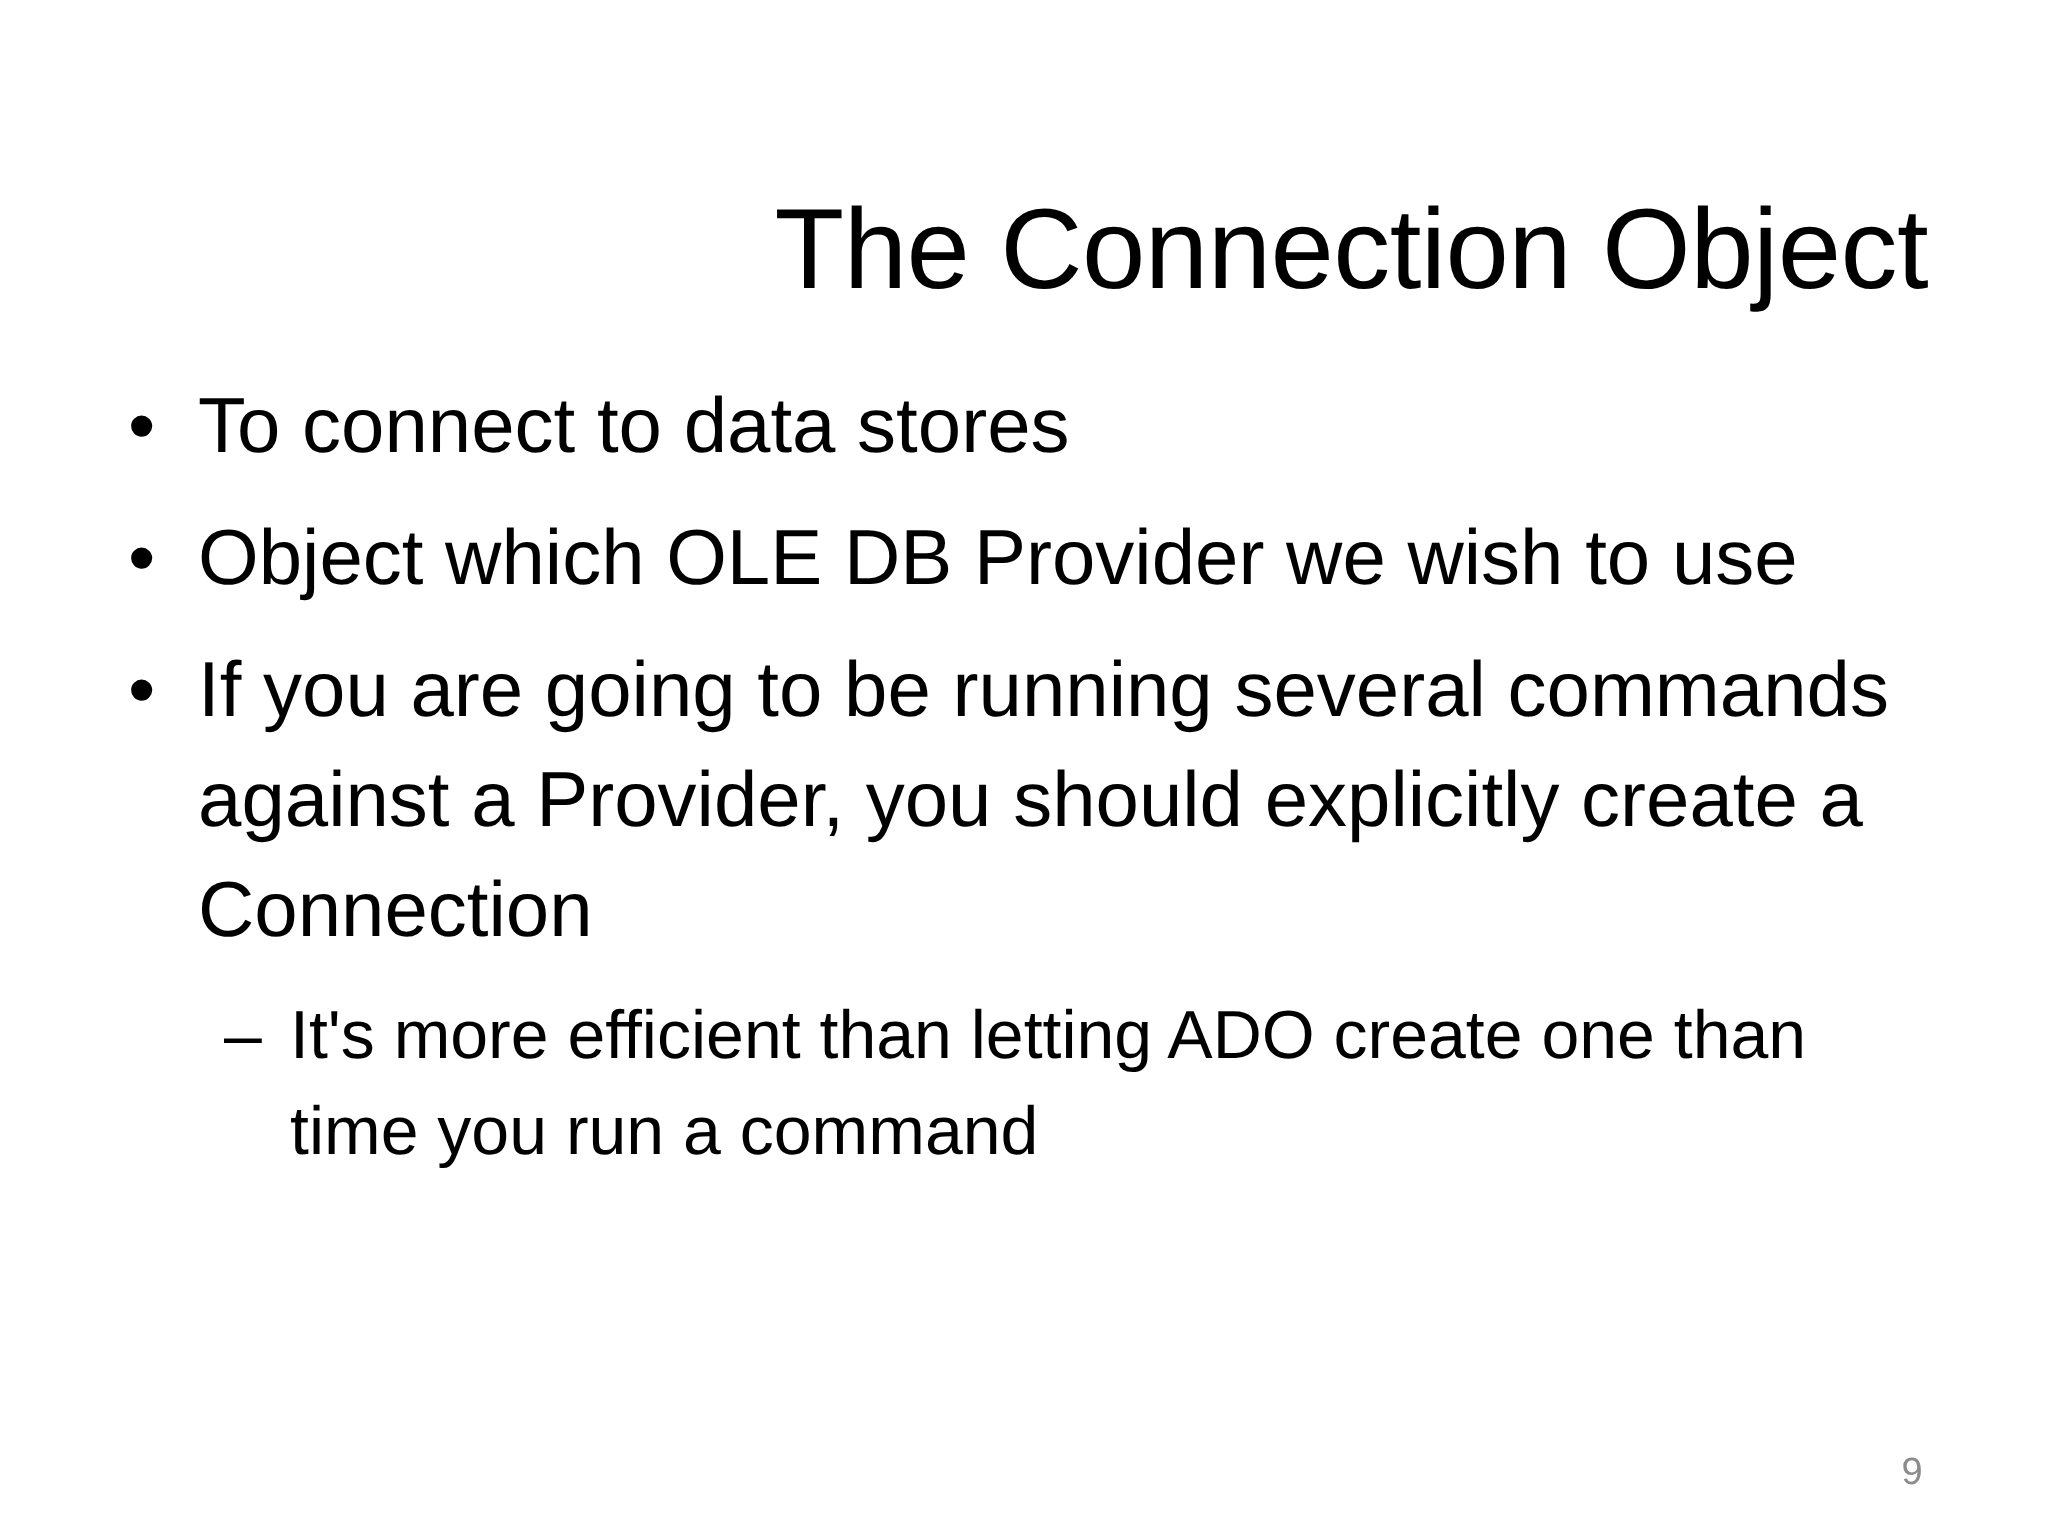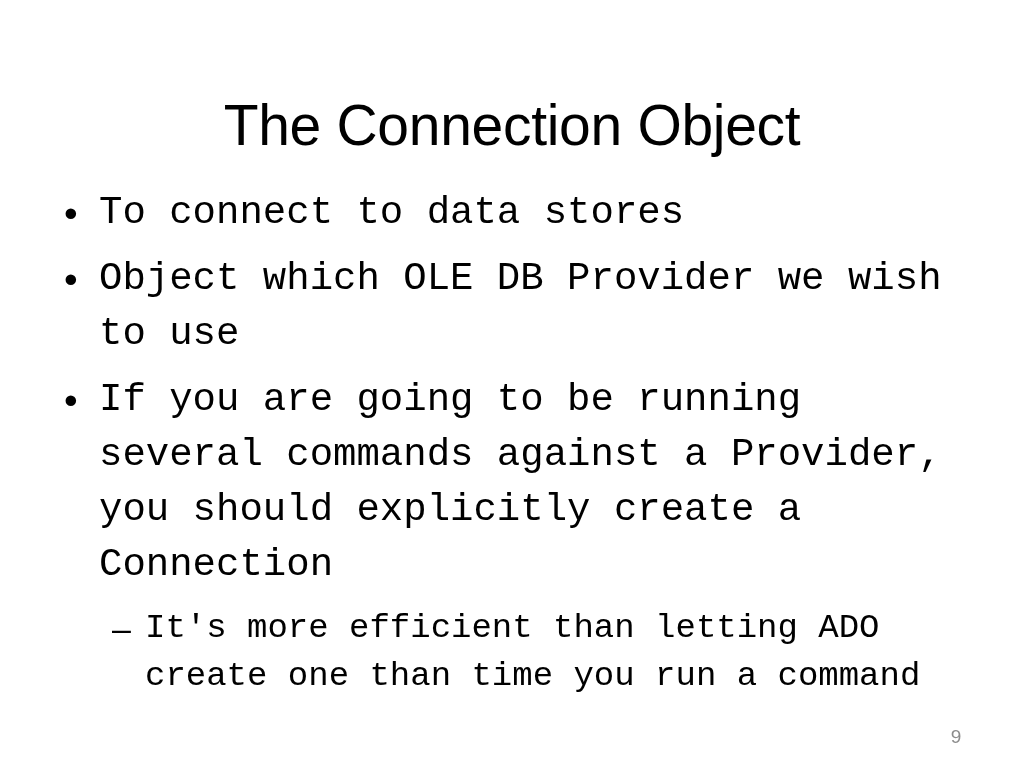--- a/index.html
+++ b/index.html
@@ -21,21 +21,21 @@
     height: 768px;
     background: #ffffff;
   }
 
   
   .slide-title {
     position: absolute;
     left: 60px;
     top: 58px;
     width: 904px;
-    text-align: center;
+    text-align: right;
     font-size: 57px;
     line-height: 1.05;
     font-weight: 400;
     letter-spacing: -0.3px;
     color: #000000;
     white-space: nowrap;
   }
 
   
   .body-list {
@@ -77,21 +77,20 @@
   .bullet-l2 > .marker {
     position: absolute;
     left: 52px;
     top: 0;
     font-size: 34px;
     line-height: 48px;
   }
 
   .bullet-text {
     display: block;
-    font-family: Liberation Mono, monospace;
   }
 
   
   .slide-number {
     position: absolute;
     right: 48px;
     bottom: 20px;
     width: 40px;
     text-align: center;
     font-size: 19px;

